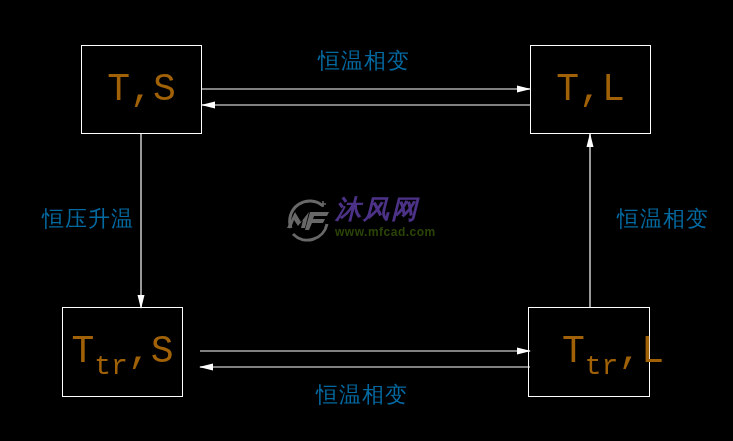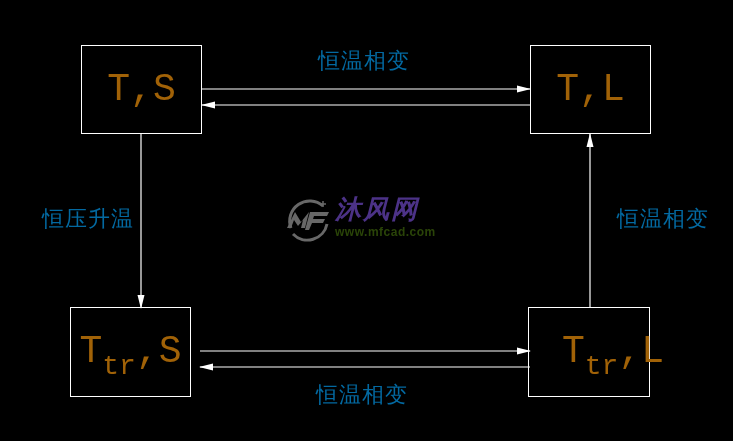--- a/index.html
+++ b/index.html
@@ -119,21 +119,21 @@
       <span>T</span><span class="sub"></span><span>,S</span>
     </span>
   </div>
 
   <div class="state-box" style="left:530px; top:45px; width:121px; height:89px;">
     <span class="state-label">
       <span>T</span><span class="sub"></span><span>,L</span>
     </span>
   </div>
 
-  <div class="state-box" style="left:70px; top:307px; width:121px; height:90px;">
+  <div class="state-box" style="left:62px; top:307px; width:121px; height:90px;">
     <span class="state-label">
       <span>T</span><span class="sub">tr</span><span>,S</span>
     </span>
   </div>
 
   <div class="state-box" style="left:528px; top:307px; width:122px; height:90px;padding-left:48px;">
     <span class="state-label">
       <span>T</span><span class="sub">tr</span><span>,L</span>
     </span>
   </div>

